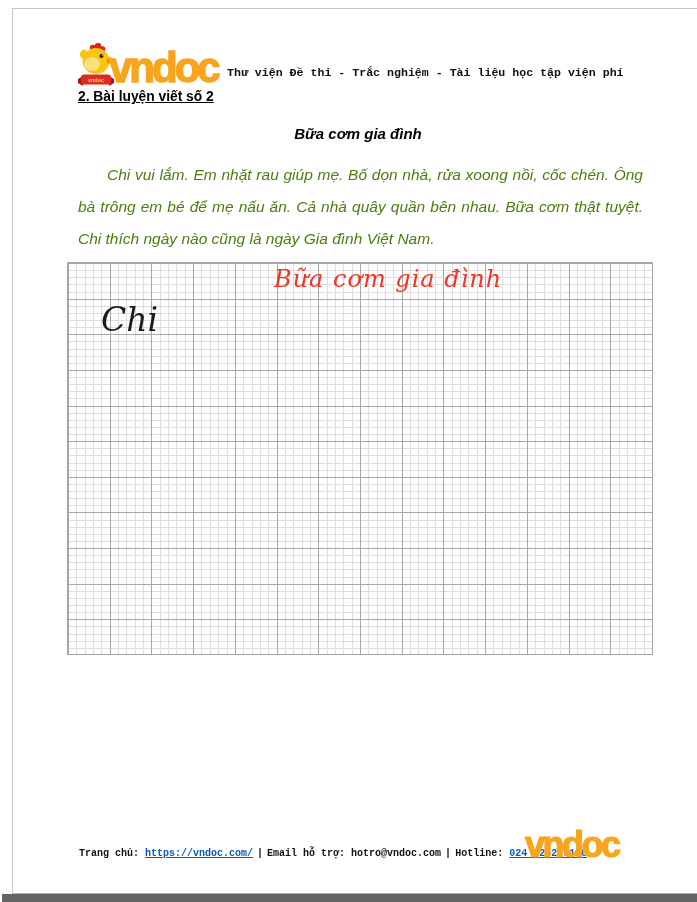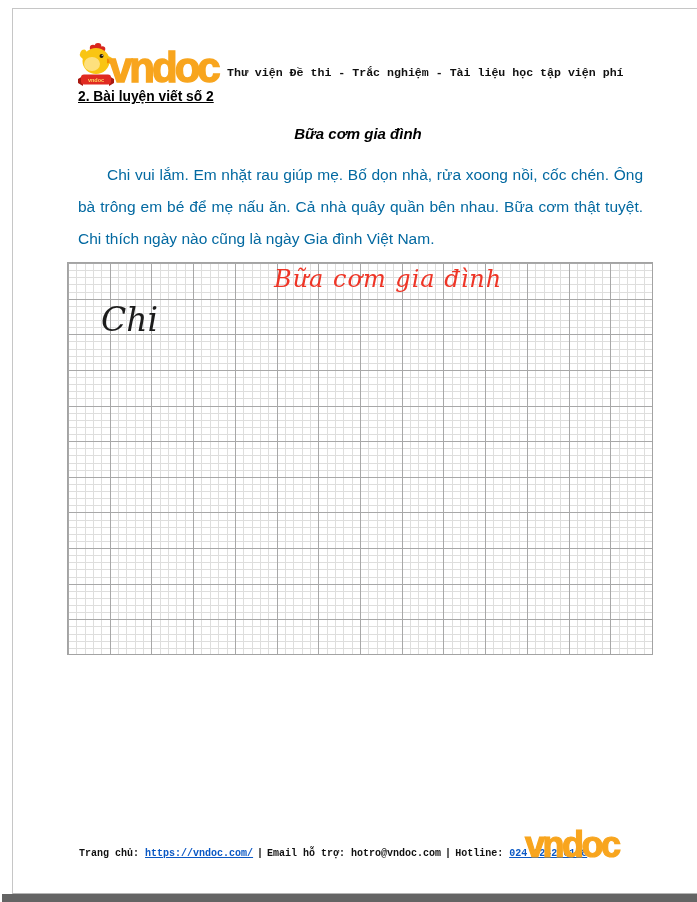--- a/index.html
+++ b/index.html
@@ -34,22 +34,22 @@
     position:absolute;left:65px;top:80px;
     font-size:13.8px;font-weight:bold;color:#000;
     text-decoration:underline;letter-spacing:0;
   }
   .lesson-title{
     position:absolute;left:62px;top:116px;width:566px;text-align:center;
     font-size:15px;font-weight:bold;font-style:italic;color:#000;
   }
   .lesson-body{
     position:absolute;left:65px;top:150px;width:565px;
-    font-size:15.5px;line-height:32px;color:#0369a1;
-    text-align:justify;text-indent:29px;
+    font-size:15.5px;line-height:32px;color:#4d7c0f;
+    text-align:justify;text-indent:29px;font-style:italic;
   }
   
   .grid{
     position:absolute;left:54px;top:253px;width:584px;height:391px;
     border:1px solid #a3a3a3;background:#fff;
     background-image:
       repeating-linear-gradient(to right,  #a8a8a8 0 1px, transparent 1px 41.714px),
       repeating-linear-gradient(to bottom, #a8a8a8 0 1px, transparent 1px 35.636px),
       repeating-linear-gradient(to right,  #dededd 0 1px, transparent 1px 8.343px),
       repeating-linear-gradient(to bottom, #dededd 0 1px, transparent 1px 7.127px);

